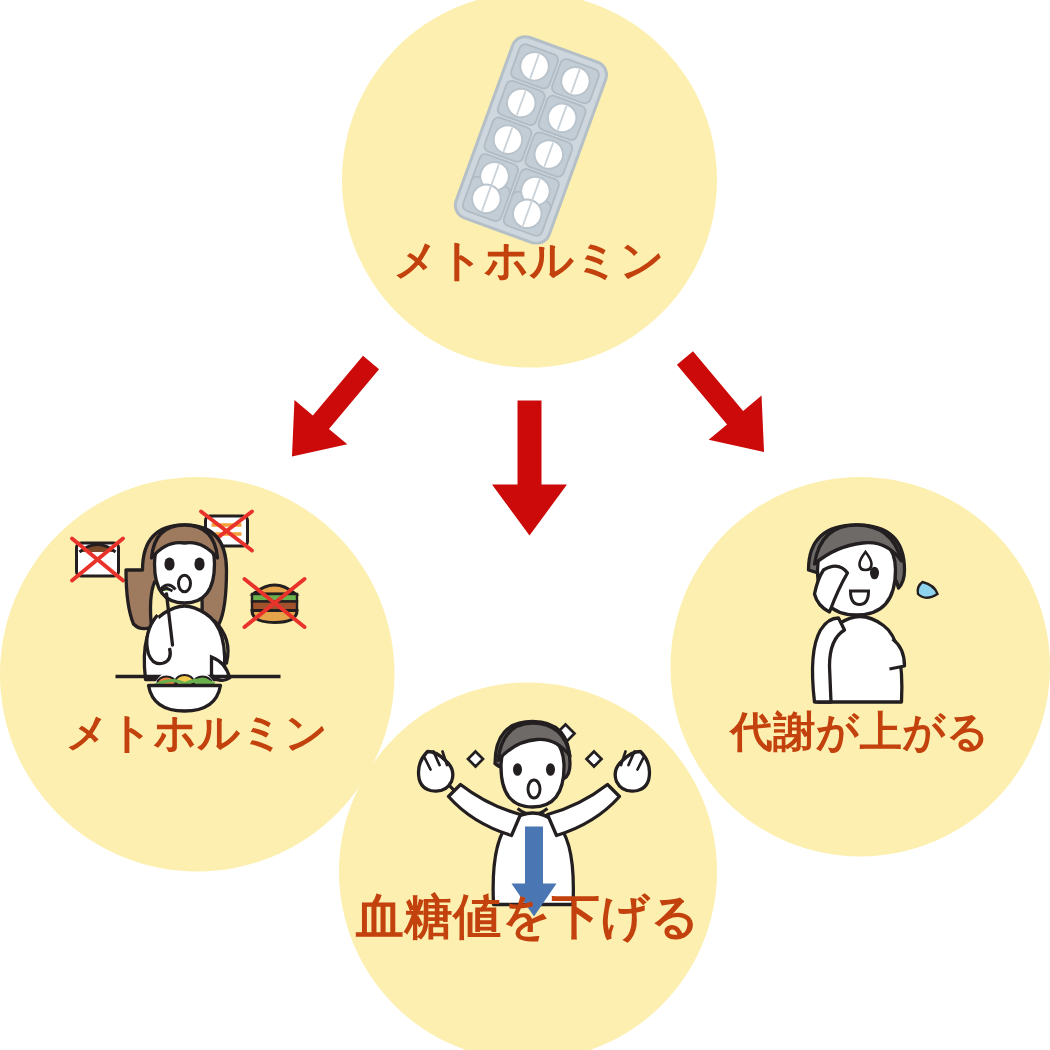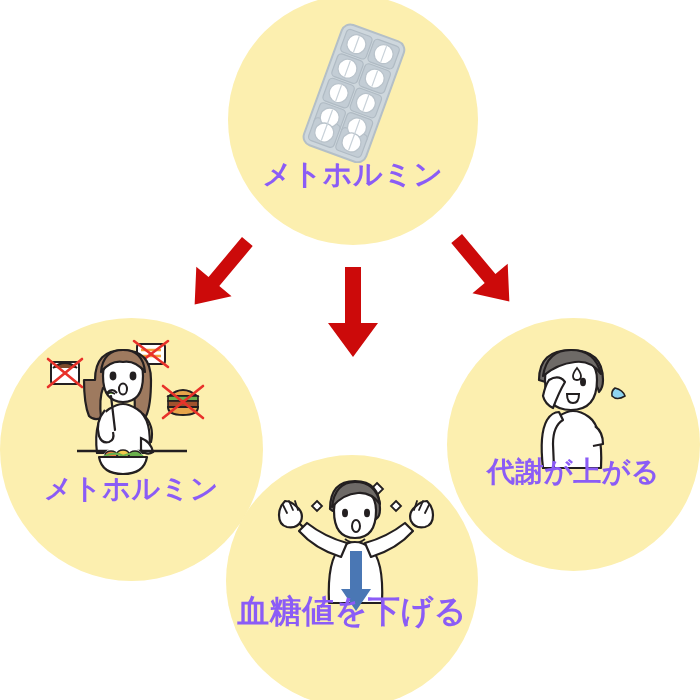--- a/index.html
+++ b/index.html
@@ -36,37 +36,37 @@
   .art {
     position: absolute;
     left: 50%;
     transform: translateX(-50%);
   }
   .node-label {
     position: absolute;
     left: 0;
     right: 0;
     text-align: center;
-    color: #8b5cf6;
+    color: #c2410c;
     font-weight: bold;
     letter-spacing: 0.5px;
     line-height: 1;
     white-space: nowrap;
   }
   
   #node-metformin { left: 228px; top: -5px; width: 250px; height: 250px; }
   #node-metformin .node-label { top: 165px; font-size: 29px; }
   #node-metformin .art { top: 28px; }
 
   #node-overeating { left: 0px; top: 318px; width: 263px; height: 263px; }
   #node-overeating .node-label { top: 157px; font-size: 28px; }
   #node-overeating .art { top: 20px; }
 
   #node-metabolism { left: 447px; top: 318px; width: 253px; height: 253px; }
-  #node-metabolism .node-label { top: 140px; font-size: 28px; }
+  #node-metabolism .node-label { top: 156px; font-size: 28px; }
   #node-metabolism .art { top: 22px; }
 
   #node-bloodsugar { left: 226px; top: 455px; width: 252px; height: 252px; }
   #node-bloodsugar .node-label { top: 140px; font-size: 32px; }
   #node-bloodsugar .art { top: 18px; }
 
   
   .arrow {
     position: absolute;
   }

